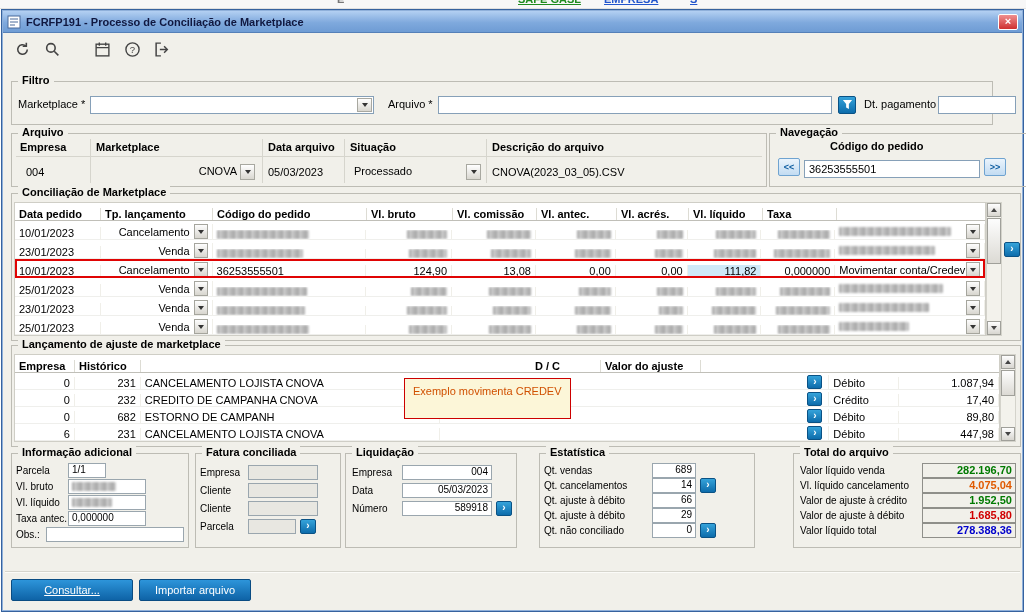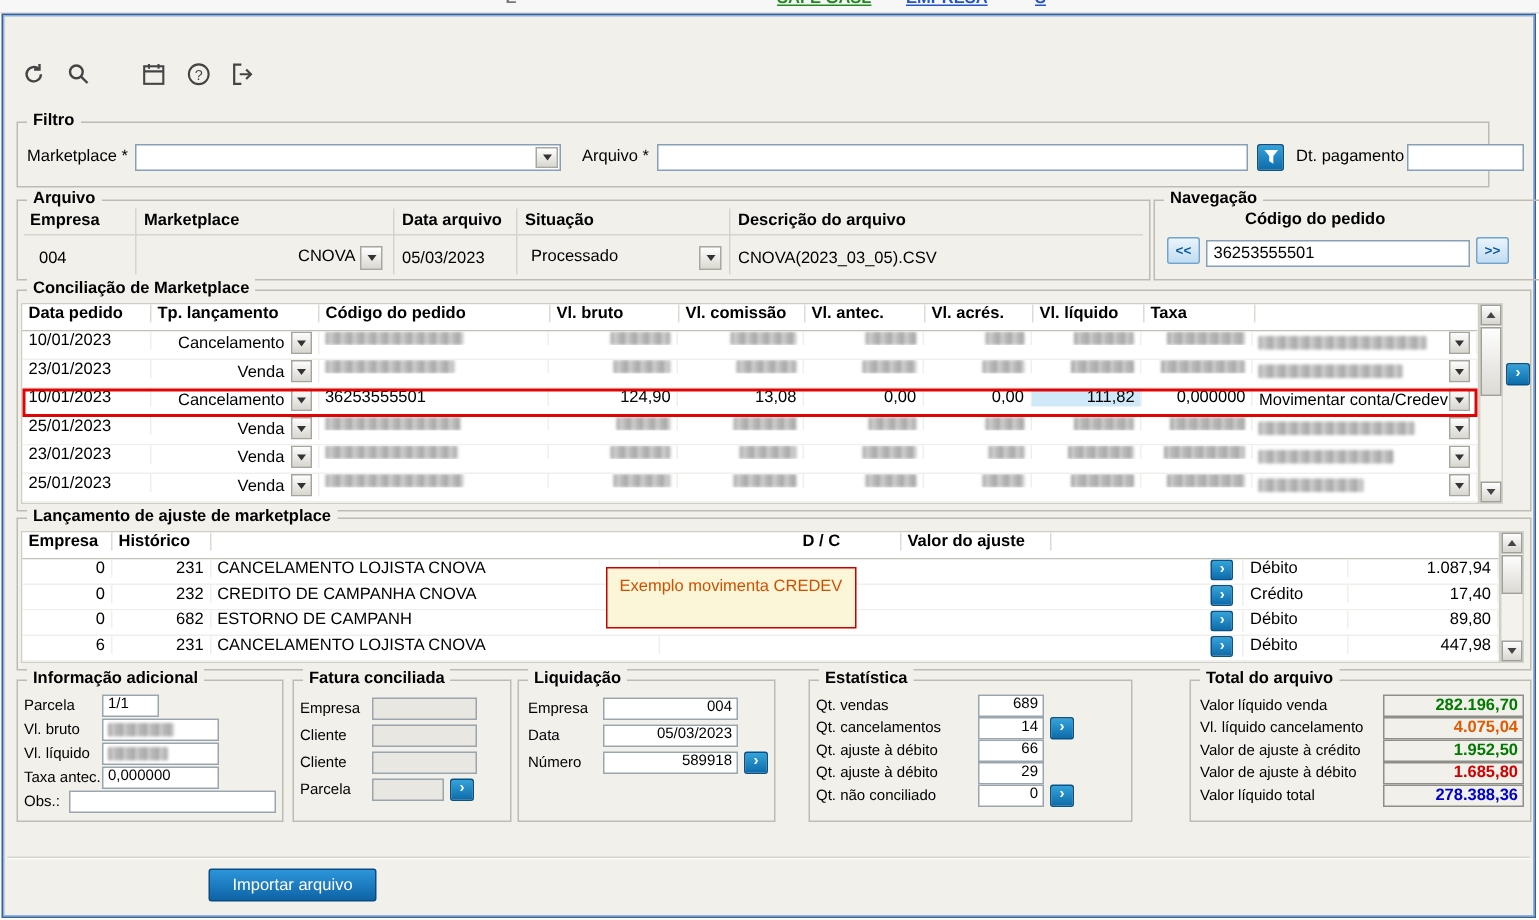--- a/index.html
+++ b/index.html
@@ -34,21 +34,21 @@
 
   
   .inp { position:absolute; height:18px; border:1px solid #86a0b8; background:#fff; font:11px "Liberation Sans",sans-serif; padding:0 4px; }
   div.inp { line-height:16px; white-space:nowrap; overflow:hidden; }
   .combo { padding-right:17px; }
   .combo-btn { position:absolute; top:1px; right:1px; bottom:1px; width:15px; background:linear-gradient(#fff,#d9d7d0); border:1px solid #a8a8a0; display:flex; align-items:center; justify-content:center; }
   .combo-btn::after, .dd::after { content:""; border-left:3px solid transparent; border-right:3px solid transparent; border-top:4px solid #333; }
 
   
   .grid { position:absolute; background:#fff; border:1px solid #cfcec6; }
-  .trow { display:flex; height:19px; border-bottom:1px solid #efefec; background:#fff; position:relative; align-items:flex-start; }
+  .trow { display:flex; height:19px; border-bottom:1px solid #efefec; background:#fff; position:relative; align-items:flex-end; }
   .arow { height:17px; }
   .thead { height:18px; border-bottom:1px solid #c0bfb8; font-weight:bold; }
   .tc { padding:0 4px; display:flex; align-items:center; overflow:hidden; white-space:nowrap; border-right:1px solid #f0efe9; font-size:11px; }
   .thead .tc { border-right:1px solid #dddcd4; }
   .num { justify-content:flex-end; }
   .sel { outline:2px solid #e00404; outline-offset:-2px; z-index:3; }
   .hl { background:#cfe9f8; }
   .tpc { justify-content:flex-end; }
   .dd { width:14px; height:15px; background:linear-gradient(#fdfdfd,#d8d6cf); border:1px solid #a5a59d; display:flex; align-items:center; justify-content:center; flex:none; margin-left:4px; }
   .tipc .dd { margin-left:auto; }
@@ -92,20 +92,30 @@
 
   <div class="top-strip">
     <span class="frag f-gray" style="left:337px">E</span>
     <span class="frag f-green" style="left:518px">SAFE GASL</span>
     <span class="frag f-blue" style="left:604px">EMPRESA</span>
     <span class="frag f-blue" style="left:690px">S</span>
   </div>
 
   <div class="window">
 
+    <div class="titlebar">
+      <span>
+        <svg width="14" height="14" viewBox="0 0 14 14">
+            <rect x="1" y="1" width="12" height="12" fill="#fff" stroke="#4a6b9a"></rect>
+            <path d="M3 4h8M3 7h8M3 10h5" stroke="#4a6b9a" stroke-width="1"></path>
+          </svg>
+      </span>
+      <span class="wtitle">FCRFP191 - Processo de Conciliação de Marketplace</span>
+      <span class="close-btn"><span>×</span></span>
+    </div>
 
     <div class="client">
 
       <div class="toolbar">
         <div class="tool">
           <svg width="17" height="17" viewBox="0 0 16 16" fill="none" stroke="#444" stroke-width="1.5">
               <path d="M12.5 8a4.5 4.5 0 1 1-1.3-3.2"></path>
               <path d="M11.6 1.6v3.4H8.2"></path>
             </svg>
         </div>
@@ -523,17 +533,18 @@
         <span class="lbl sm" style="left:6px;top:41px">Valor de ajuste à crédito</span>
         <div class="fld tot t-green" style="left:128px;top:39px;width:94px">1.952,50</div>
         <span class="lbl sm" style="left:6px;top:56px">Valor de ajuste à débito</span>
         <div class="fld tot t-red" style="left:128px;top:54px;width:94px">1.685,80</div>
         <span class="lbl sm" style="left:6px;top:71px">Valor líquido total</span>
         <div class="fld tot t-blue" style="left:128px;top:69px;width:94px">278.388,36</div>
       </div>
 
       <div class="hsep" style="top:538px"></div>
 
+      <span class="btn u" style="left:6px;top:546px;width:122px">Consultar...</span>
       <span class="btn" style="left:134px;top:546px;width:112px">Importar arquivo</span>
 
     </div>
   </div>
 </div>
 
 </body></html>

